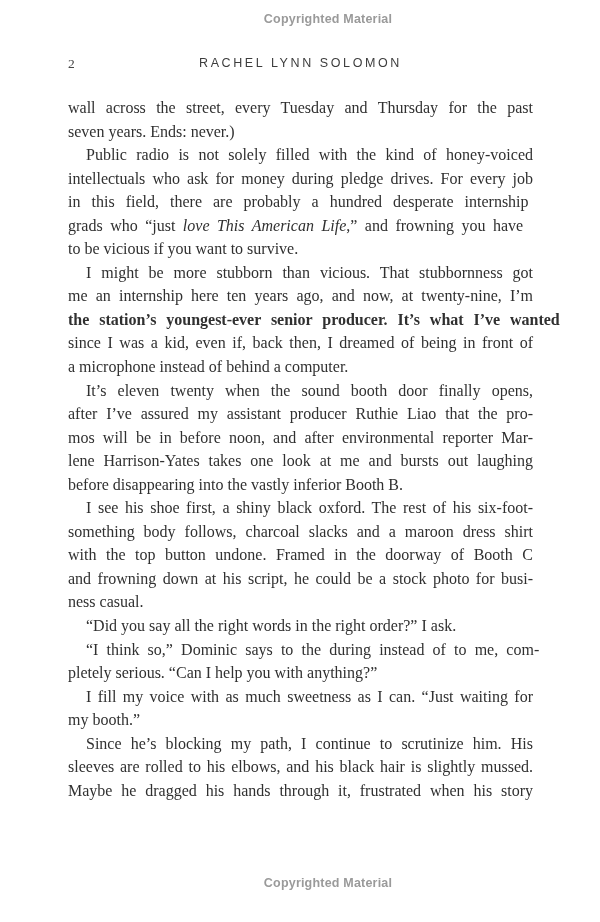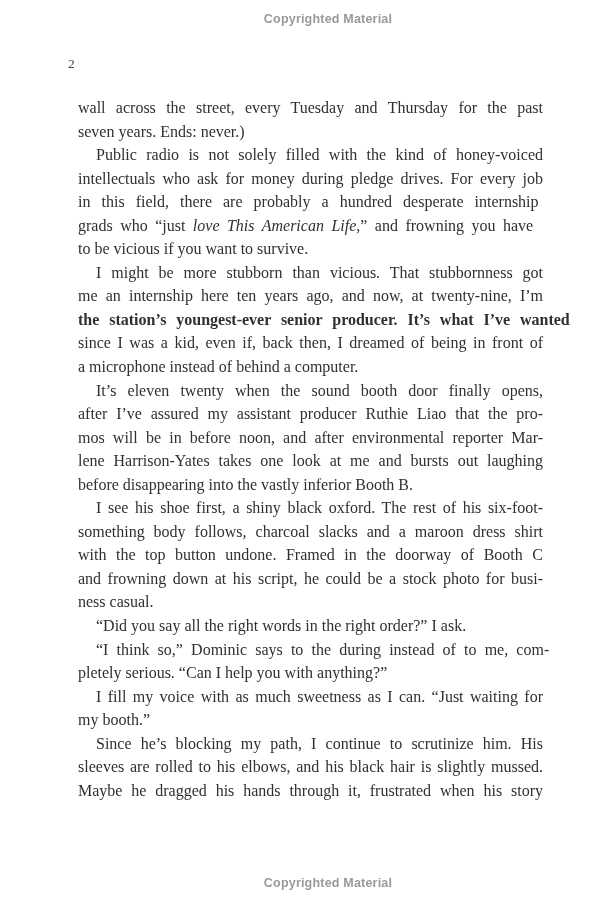--- a/index.html
+++ b/index.html
@@ -12,33 +12,34 @@
   .copyright.top{top:12px;}
   .copyright.bottom{top:876px;}
   .header-row{position:absolute;top:56px;left:68px;right:67px;height:18px;}
   .page-num{position:absolute;left:0;top:0;font-size:13.5px;color:#454545;
             font-family:"Liberation Serif","DejaVu Serif",serif;}
   .running-header{position:absolute;left:0;right:0;top:0;text-align:center;
             font-family:"Liberation Sans","DejaVu Sans",sans-serif;
             font-size:12.5px;font-weight:500;color:#3d3d3d;letter-spacing:2.6px;}
   .body-text{position:absolute;left:68px;top:96px;width:465px;color:#303030;
              font-size:16px;}
-  .line{height:23.55px;line-height:23.55px;white-space:nowrap;overflow:visible;margin-left:10px;}
+  .line{height:23.55px;line-height:23.55px;white-space:nowrap;overflow:visible;}
   .line.ind{padding-left:18px;}
   .line i{font-style:italic;}
 </style>
 </head>
 <body>
 
 <div class="page">
 
   <div class="copyright top">Copyrighted Material</div>
 
   <div class="header-row">
     <span class="page-num">2</span>
+    <span class="running-header">RACHEL LYNN SOLOMON</span>
   </div>
 
   <div class="body-text" id="body-text">
       <div class="line"><span class="ls" style="word-spacing: 6.31719px;"><span>wall across the street, every Tuesday and Thursday for the past</span></span></div>
       <div class="line"><span class="ls"><span>seven years. Ends: never.)</span></span></div>
       <div class="line ind"><span class="ls" style="word-spacing: 5.32812px;"><span>Public radio is not solely filled with the kind of honey-voiced</span></span></div>
       <div class="line"><span class="ls" style="word-spacing: 3.0875px;"><span>intellectuals who ask for money during pledge drives. For every job</span></span></div>
       <div class="line"><span class="ls" style="word-spacing: 7.03993px;"><span>in this field, there are probably a hundred desperate internship</span></span></div>
       <div class="line"><span class="ls" style="word-spacing: 3.46875px;"><span>grads who “just </span><i>love This American Life</i><span>,” and frowning you have</span></span></div>
       <div class="line"><span class="ls"><span>to be vicious if you want to survive.</span></span></div>

